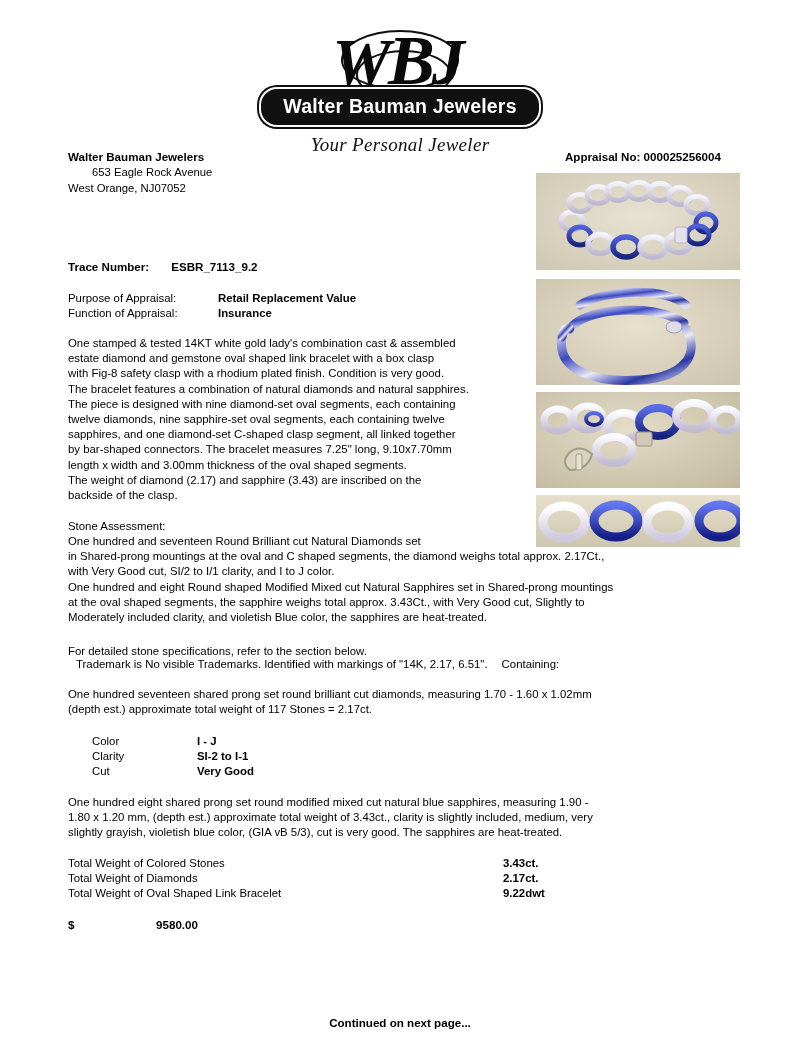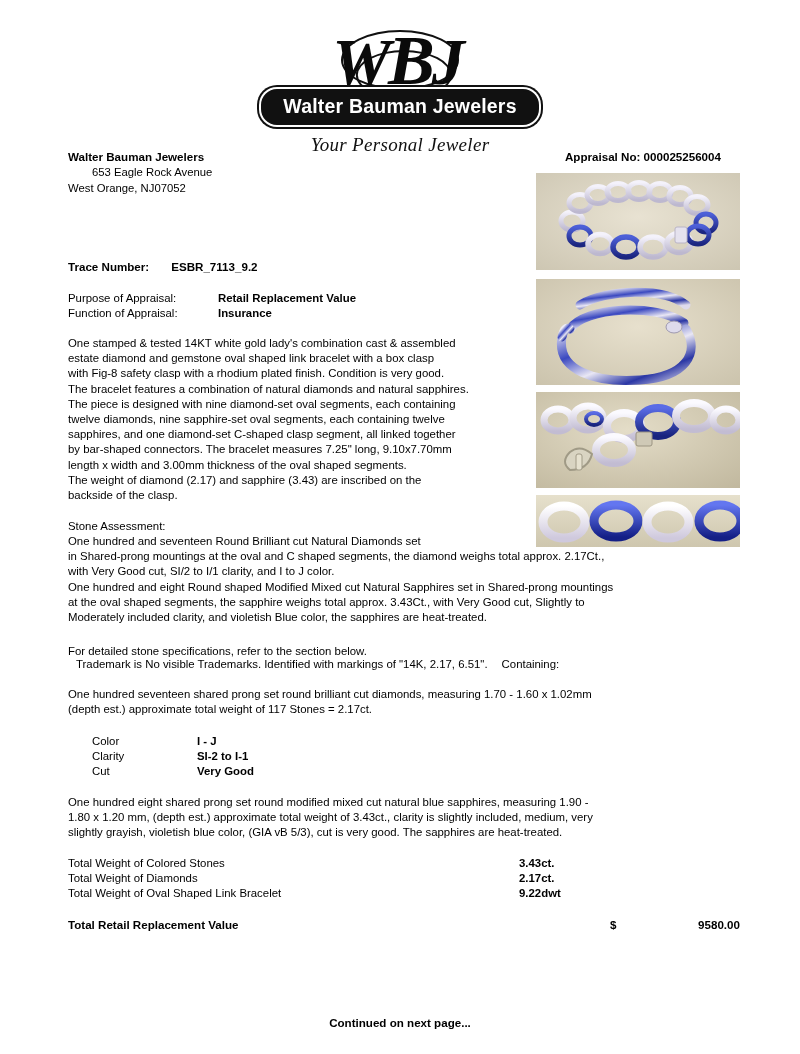--- a/index.html
+++ b/index.html
@@ -176,21 +176,21 @@
     white-space: pre-line;
   }
 
   .totals {
     position: absolute;
     left: 68px; top: 856px;
     font-size: 11.4px;
     line-height: 15.2px;
     width: 600px;
   }
-  .totals .row { display: flex; gap: 16px; }
+  .totals .row { display: flex; }
   .totals .k { width: 435px; }
   .totals .v { font-weight: 700; }
 
   .grand-total {
     position: absolute;
     left: 68px; top: 918px;
     width: 672px;
     font-size: 11.6px;
     font-weight: 700;
     display: flex;
@@ -315,21 +315,20 @@
       <span class="k">Total Weight of Diamonds</span>
       <span class="v">2.17ct.</span>
     </div>
     <div class="row">
       <span class="k">Total Weight of Oval Shaped Link Bracelet</span>
       <span class="v">9.22dwt</span>
     </div>
   </div>
 
   <div class="grand-total">
-    <span class="gt-label">Total Retail Replacement Value</span>
     <span class="gt-cur">$</span>
     <span class="gt-amt">9580.00</span>
   </div>
 
   <div class="footer">Continued on next page...</div>
 </div>
 
 <div class="photo" id="photo-1">
   <svg viewBox="0 0 204 97" preserveAspectRatio="none" aria-hidden="true">
     <defs>

